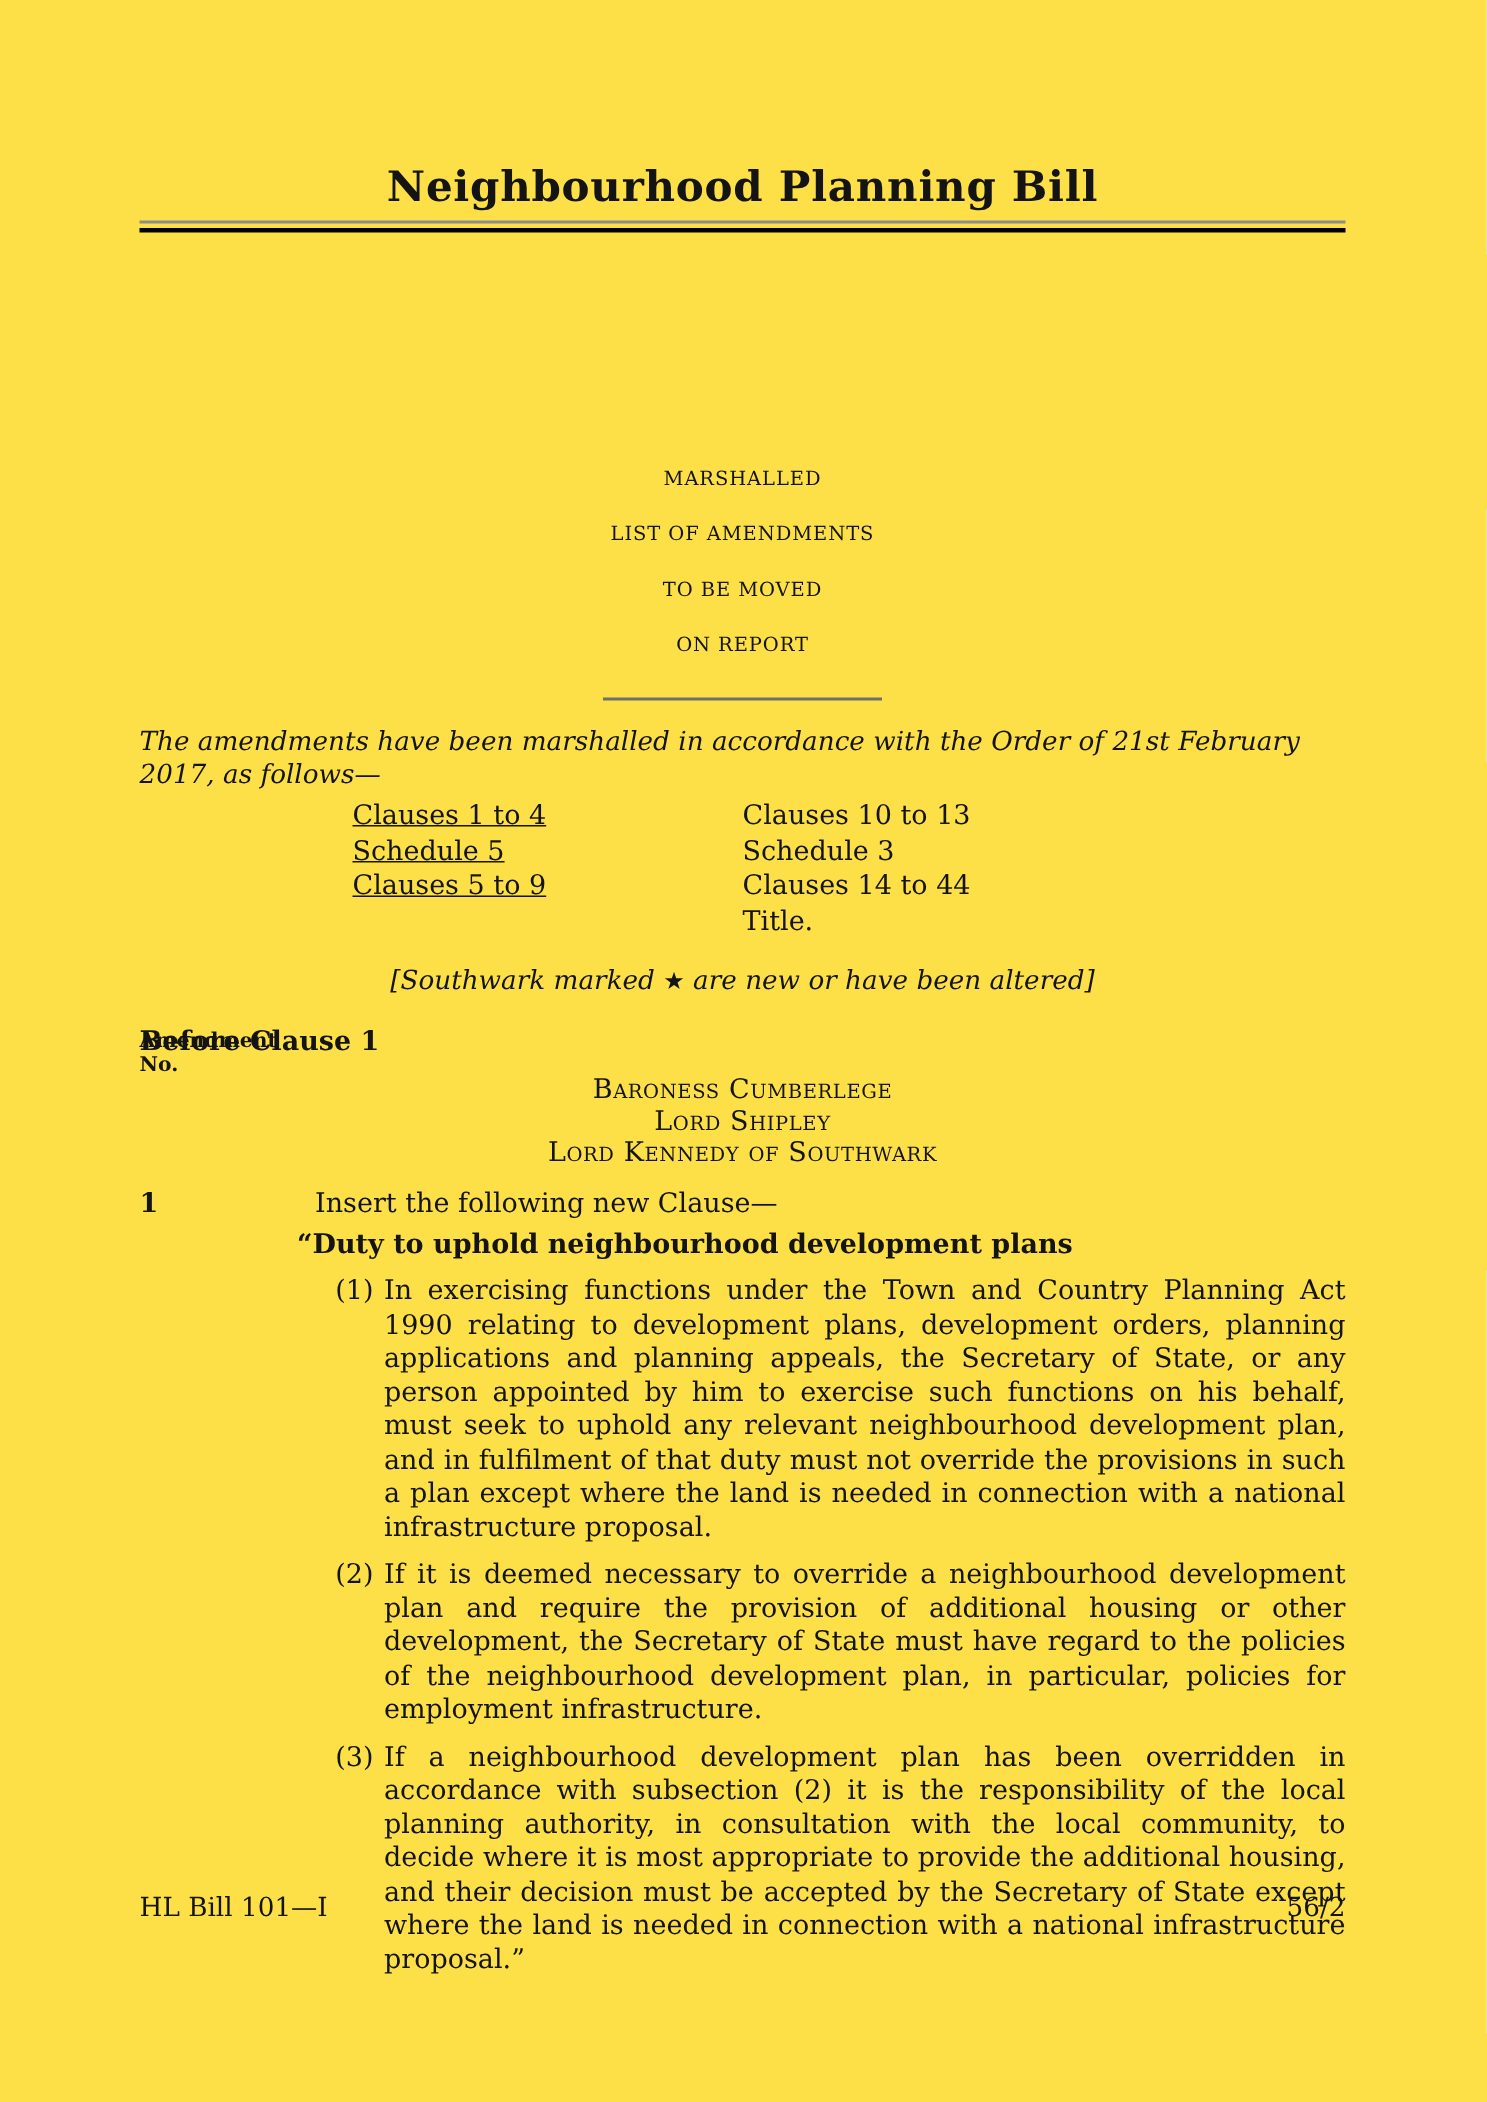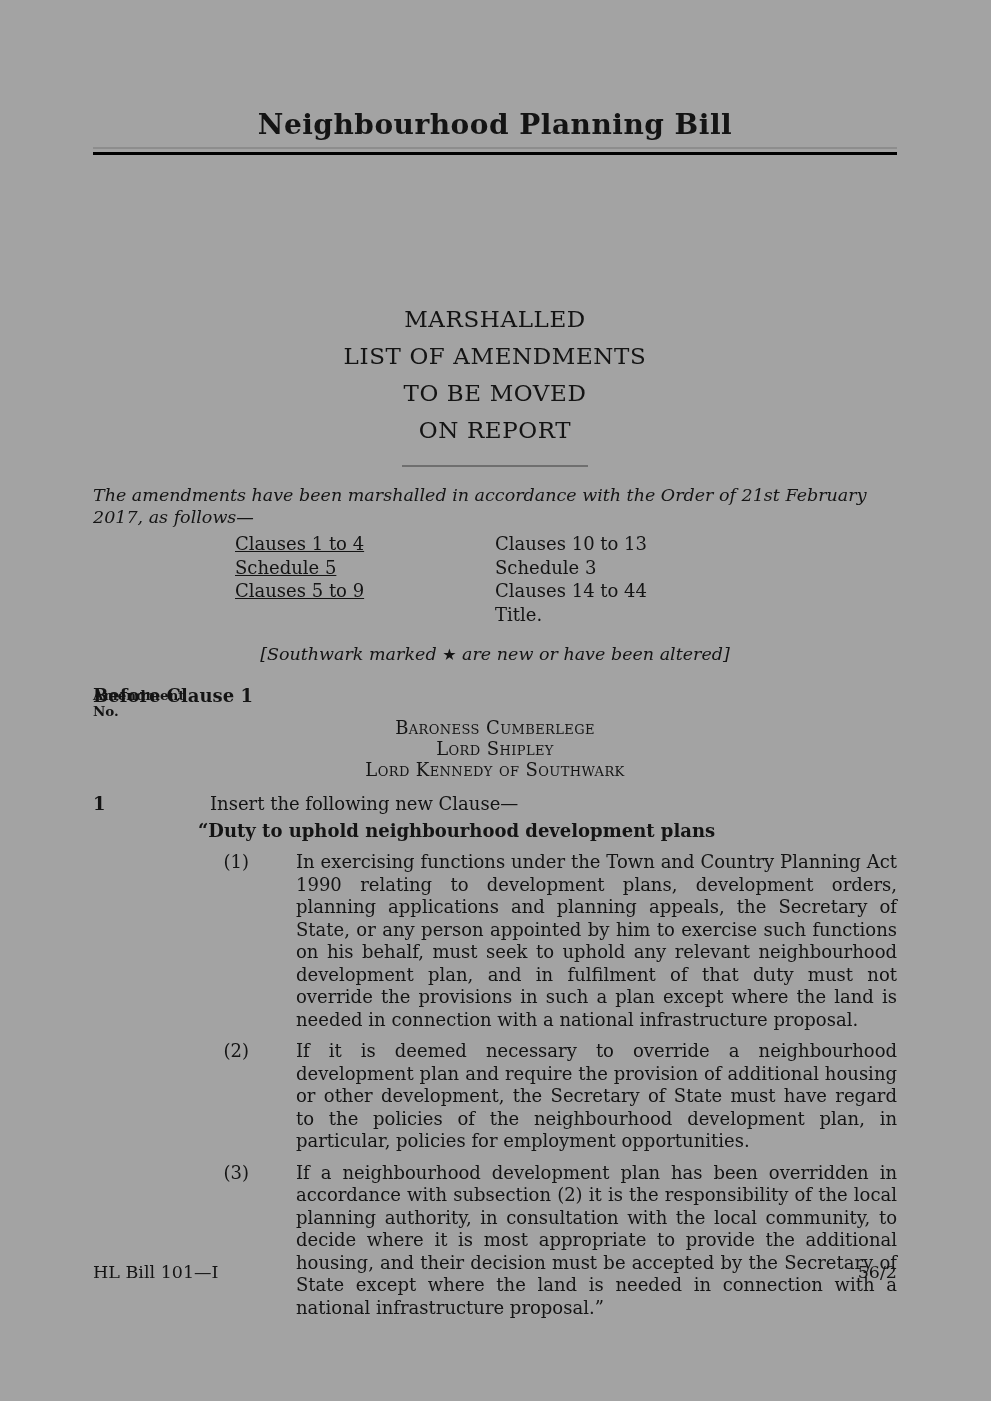--- a/index.html
+++ b/index.html
@@ -1,21 +1,21 @@
 <!DOCTYPE html>
 <html><head>
 <meta charset="utf-8">
 <style>
   * { margin: 0; padding: 0; box-sizing: border-box; }
   html, body { background: #e8e8e8; }
   .doc {
     position: relative;
     width: 991px;
     height: 1401px;
-    background: #a3a3a3;
+    background: #fde047;
     color: #141414;
     font-family: "DejaVu Serif", "Liberation Serif", serif;
     overflow: hidden;
     margin: 0 auto;
   }
   .content { position: absolute; left: 93px; top: 0; width: 804px; }
 
   .page-title {
     padding-top: 108px;
     text-align: center;
@@ -24,21 +24,21 @@
     letter-spacing: 0.5px;
     line-height: 34px;
   }
   .double-rule { margin-top: 5px; }
   .double-rule .thin  { height: 2px; background: #8d8d8d; }
   .double-rule .thick { height: 3px; background: #000; margin-top: 3px; }
 
   .caps-block { margin-top: 146px; }
   .caps-line {
     text-align: center;
-    font-size: 23px;
+    font-size: 13px;
     line-height: 37px;
     letter-spacing: 0.6px;
   }
 
   .short-rule {
     width: 186px;
     border-top: 2px solid #6f6f6f;
     margin: 16px auto 0 auto;
   }
 
@@ -99,21 +99,20 @@
 
   .subsection { display: flex; margin-top: 9px; font-size: 18px; line-height: 22.5px; }
   .ss-num {
     flex: 0 0 163px;
     text-align: right;
     padding-right: 7px;
   }
   .ss-text {
     flex: 1 1 auto;
     text-align: justify;
-    margin-left: 40px;
   }
 
   .footer {
     position: absolute;
     left: 93px;
     width: 804px;
     top: 1261px;
     display: flex;
     justify-content: space-between;
     font-size: 17.5px;
@@ -180,21 +179,21 @@
         <span class="amd-instruction">Insert the following new Clause—</span>
       </div>
       <div class="clause-title">“Duty to uphold neighbourhood development plans</div>
 
       <div class="subsection">
         <span class="ss-num">(1)</span>
         <div class="ss-text">In exercising functions under the Town and Country Planning Act 1990 relating to development plans, development orders, planning applications and planning appeals, the Secretary of State, or any person appointed by him to exercise such functions on his behalf, must seek to uphold any relevant neighbourhood development plan, and in fulfilment of that duty must not override the provisions in such a plan except where the land is needed in connection with a national infrastructure proposal.</div>
       </div>
       <div class="subsection">
         <span class="ss-num">(2)</span>
-        <div class="ss-text">If it is deemed necessary to override a neighbourhood development plan and require the provision of additional housing or other development, the Secretary of State must have regard to the policies of the neighbourhood development plan, in particular, policies for employment opportunities.</div>
+        <div class="ss-text">If it is deemed necessary to override a neighbourhood development plan and require the provision of additional housing or other development, the Secretary of State must have regard to the policies of the neighbourhood development plan, in particular, policies for employment infrastructure.</div>
       </div>
       <div class="subsection">
         <span class="ss-num">(3)</span>
         <div class="ss-text">If a neighbourhood development plan has been overridden in accordance with subsection (2) it is the responsibility of the local planning authority, in consultation with the local community, to decide where it is most appropriate to provide the additional housing, and their decision must be accepted by the Secretary of State except where the land is needed in connection with a national infrastructure proposal.”</div>
       </div>
     </div>
   </div>
 
   <div class="footer">
     <span>HL Bill 101—I</span>

